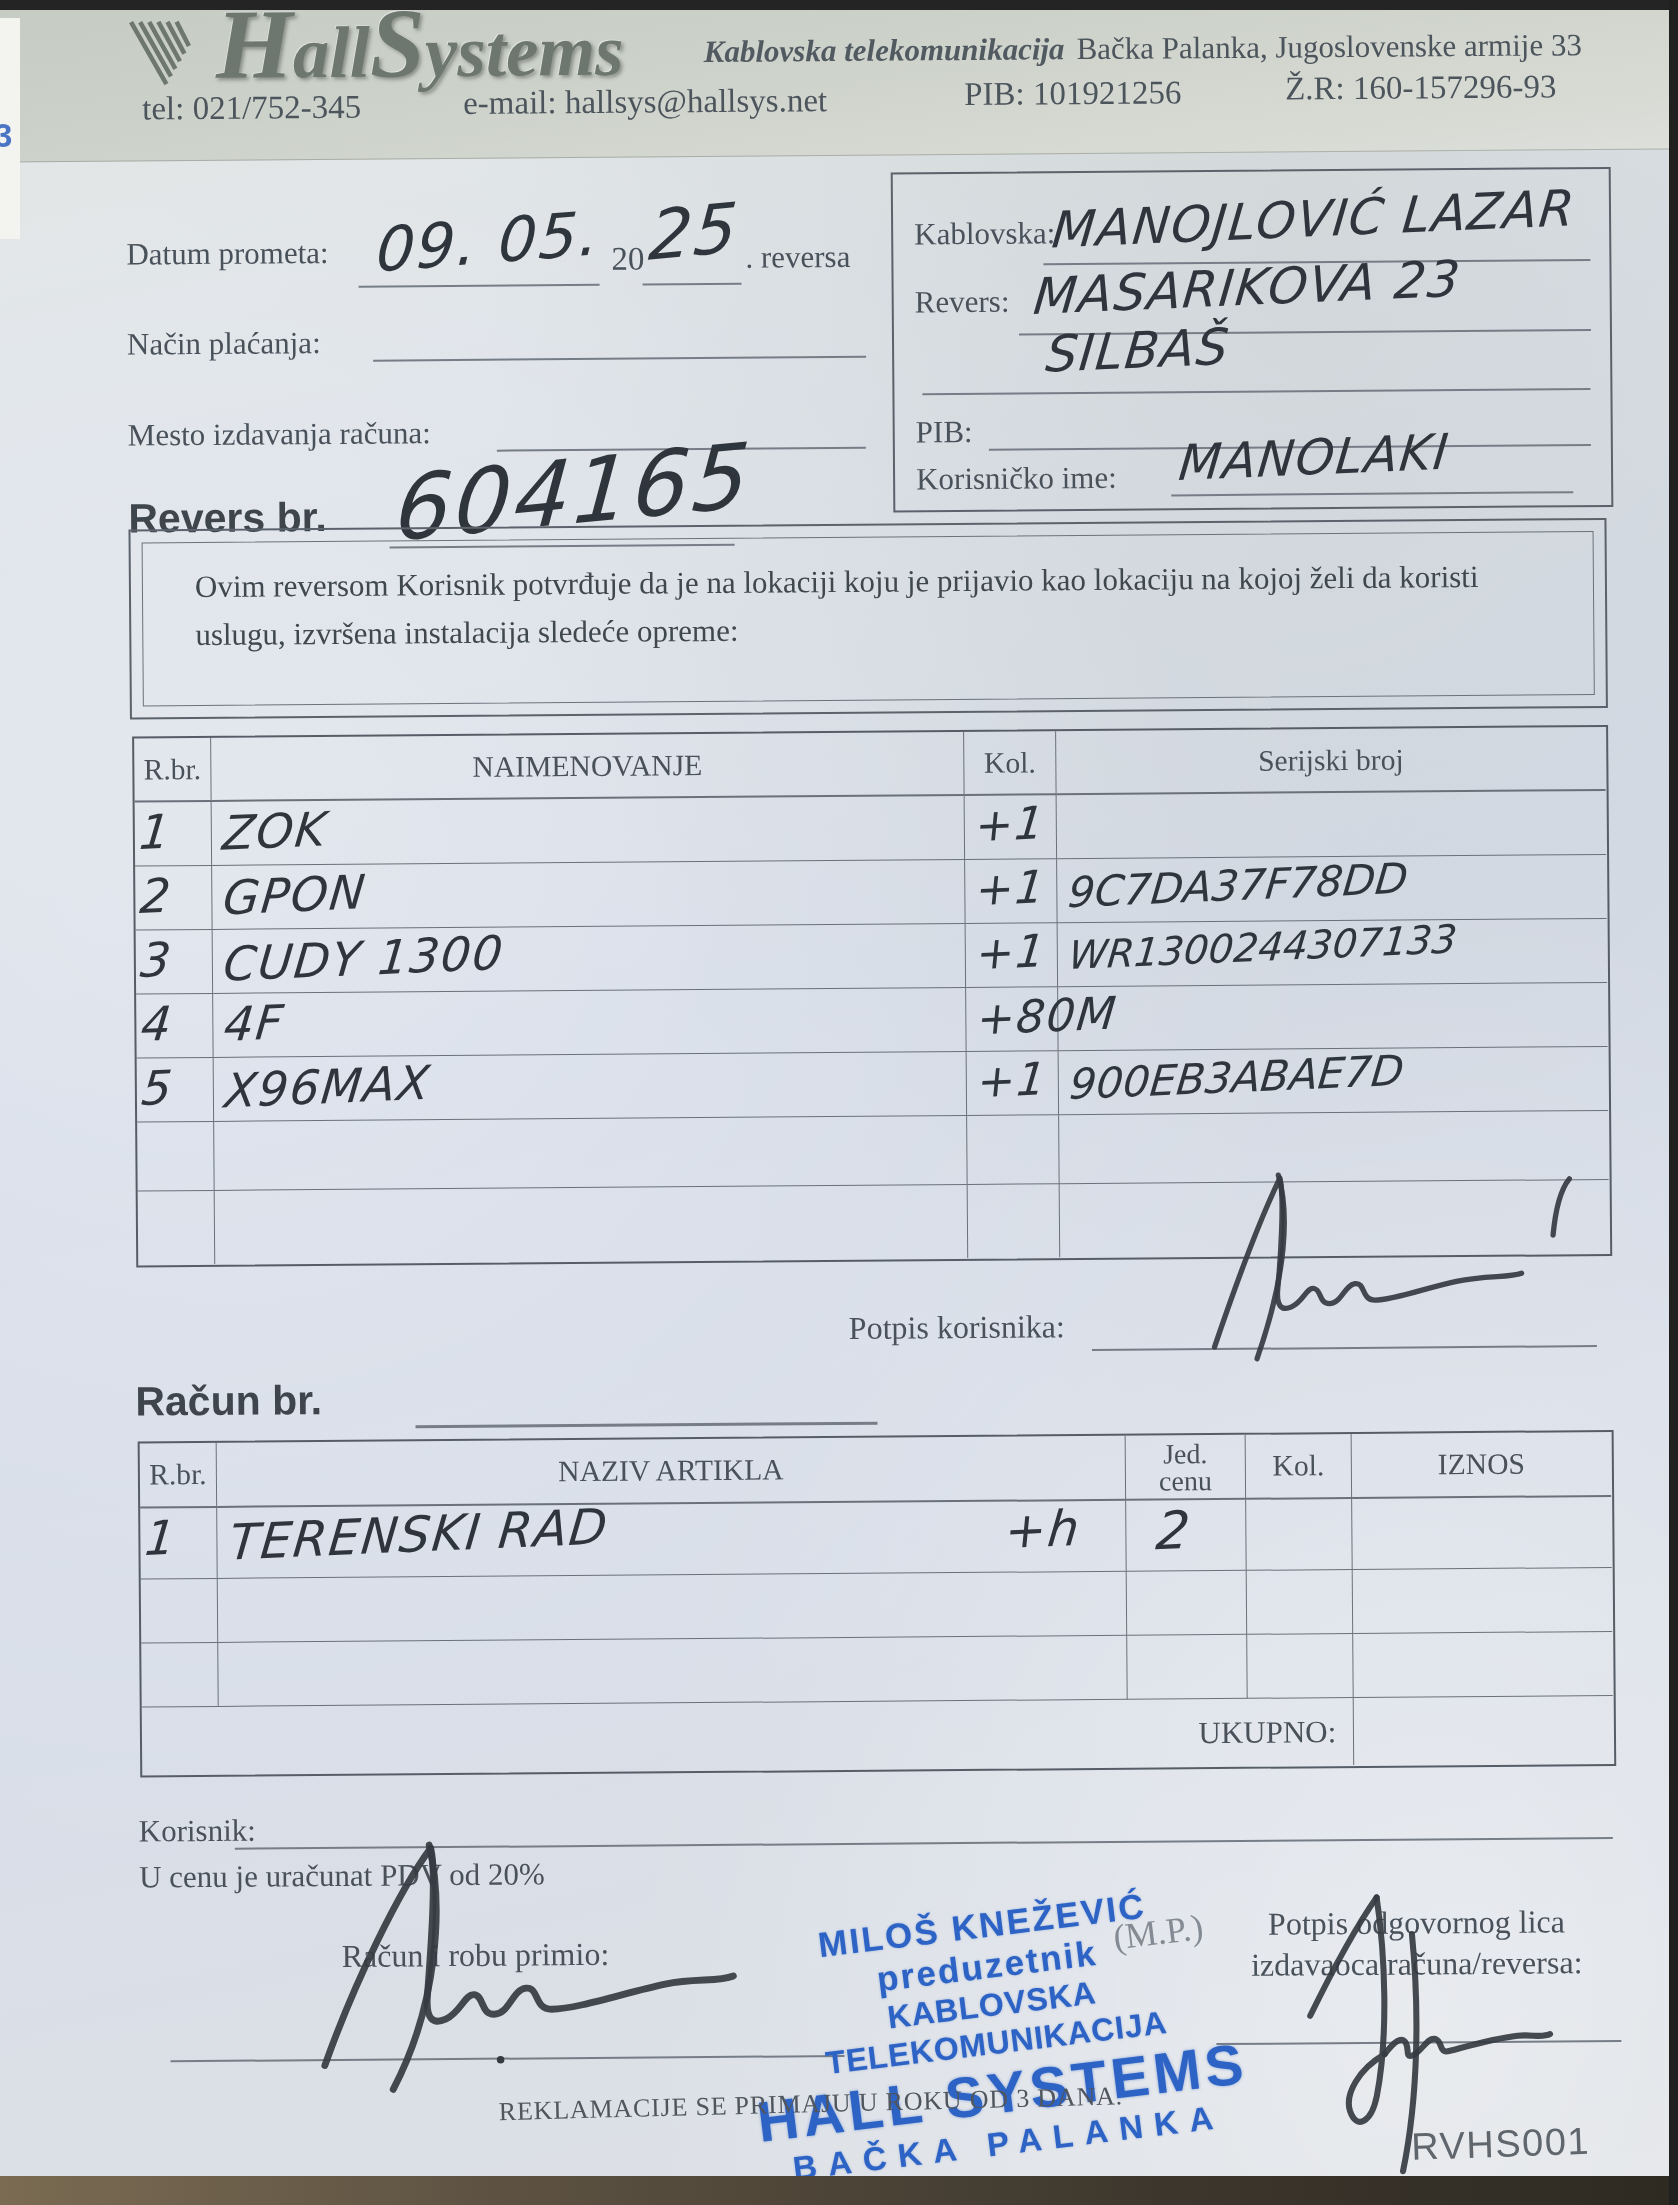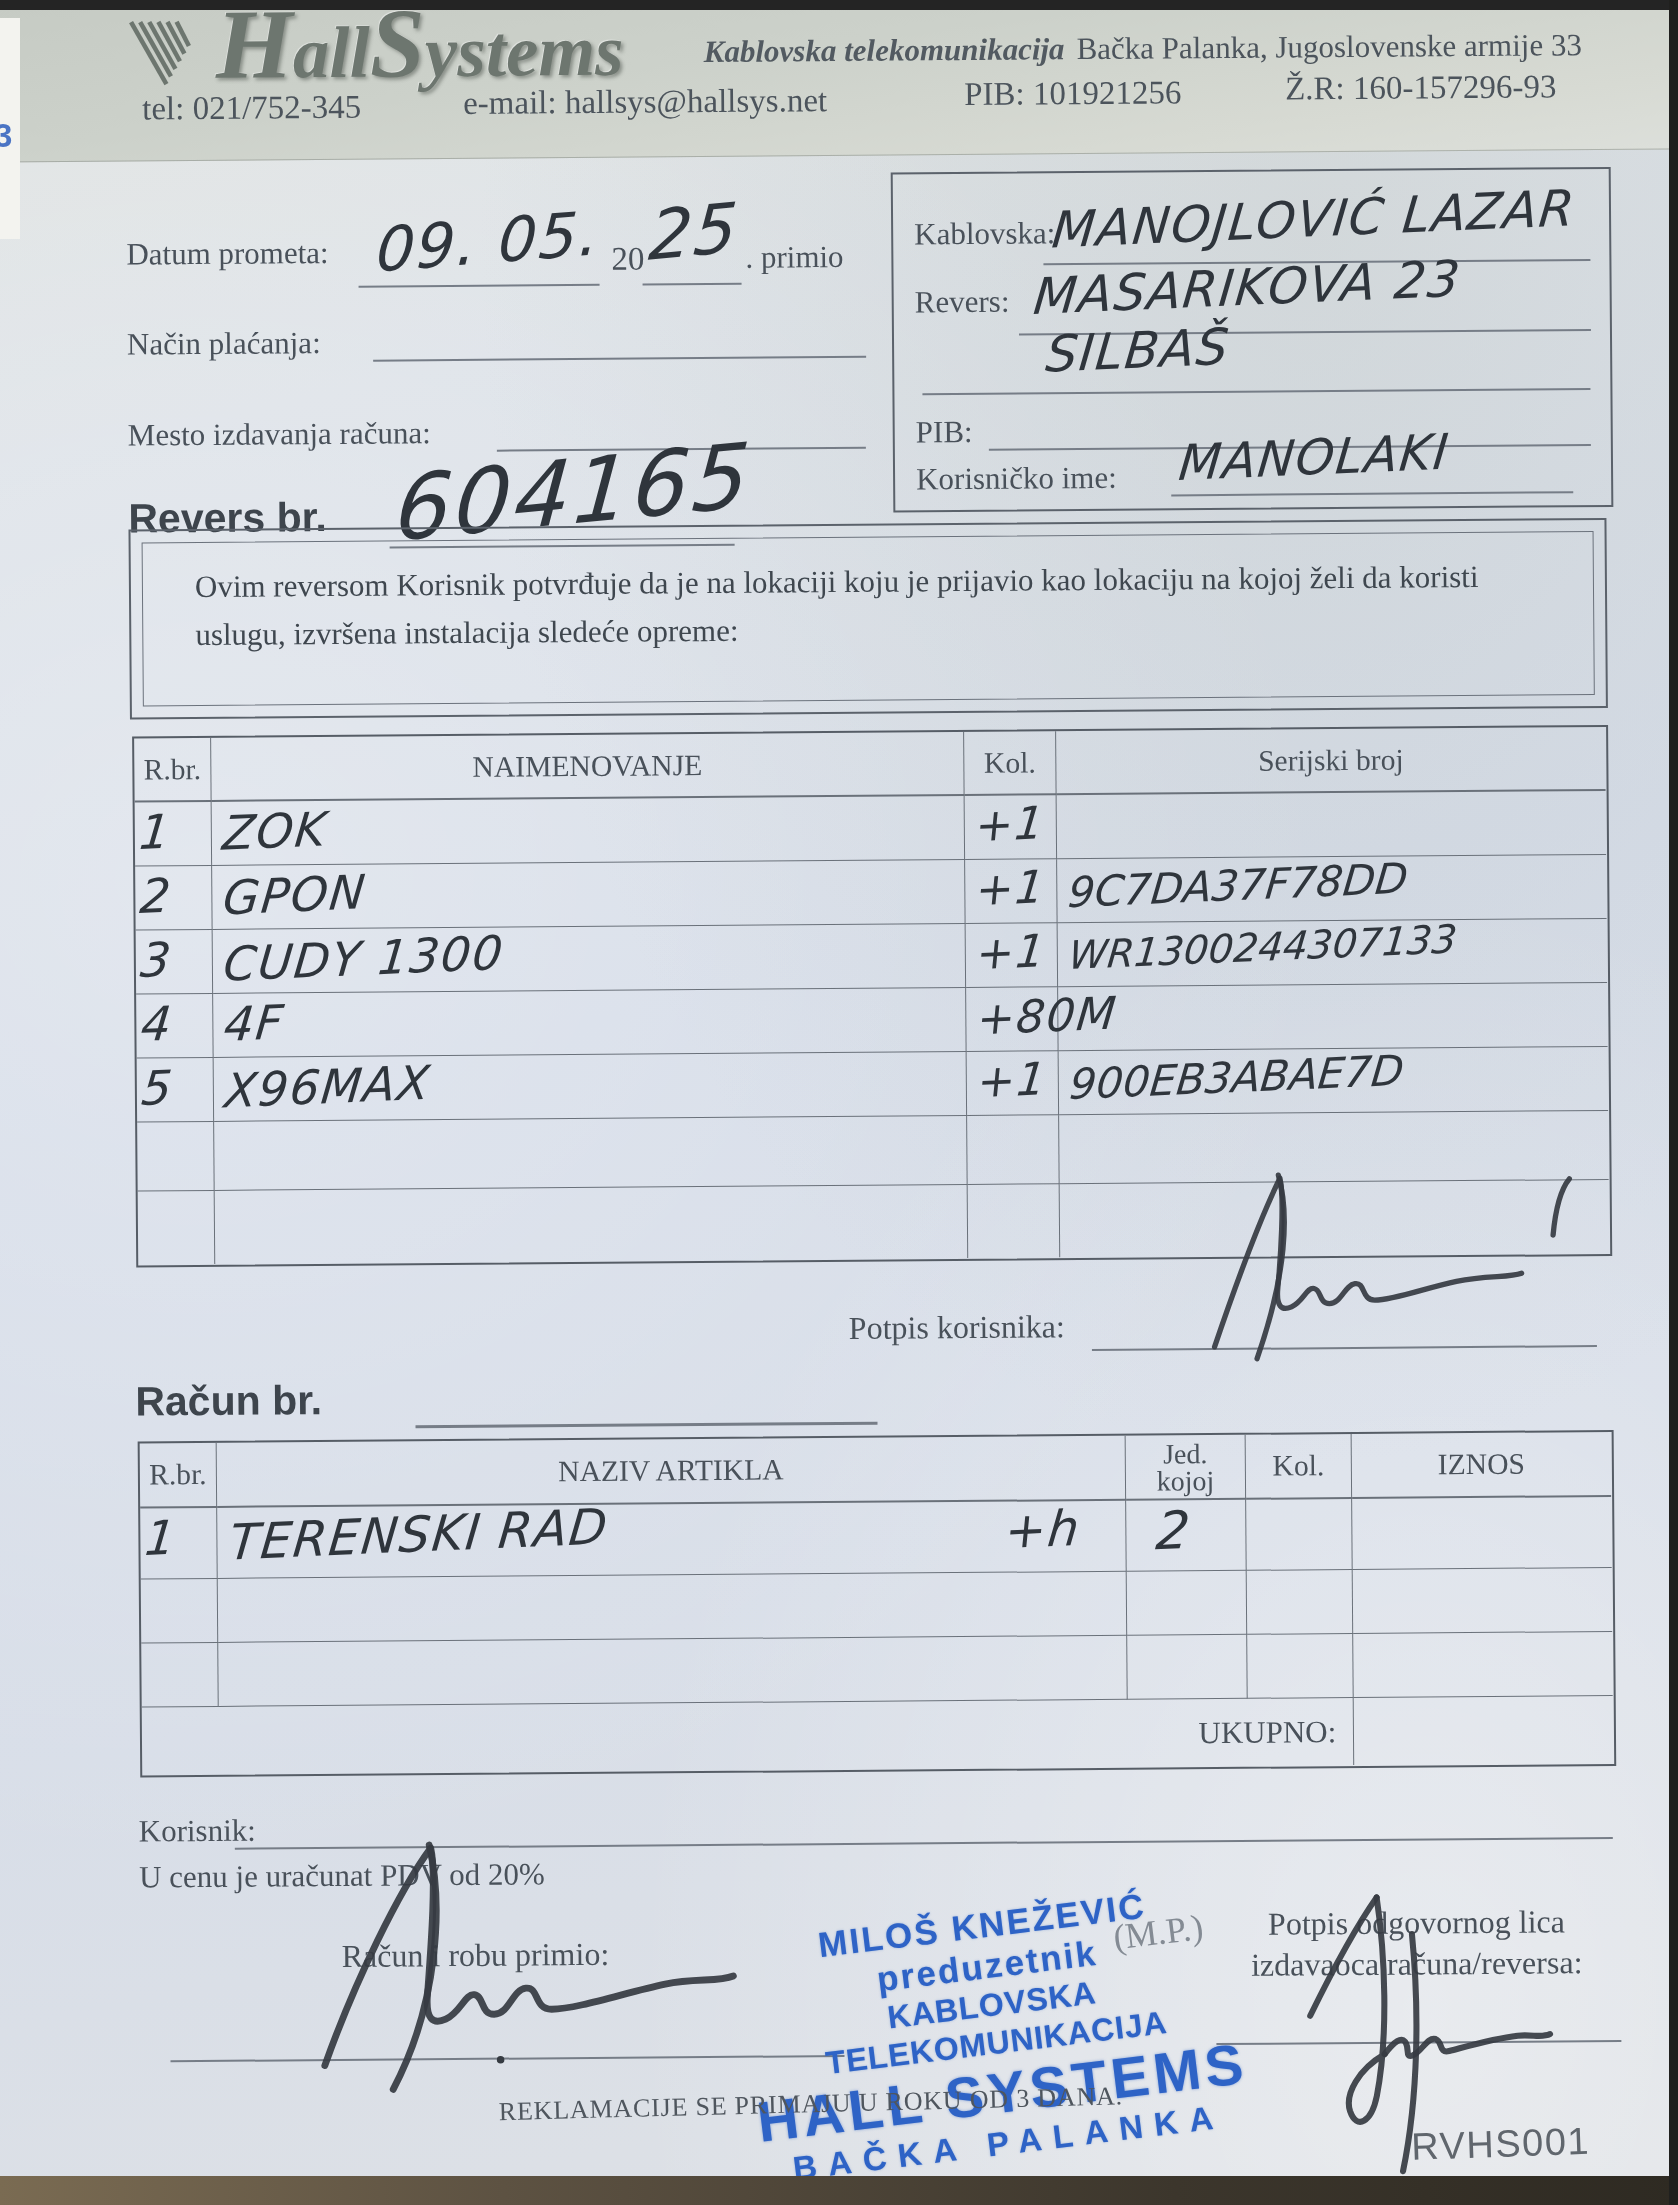--- a/index.html
+++ b/index.html
@@ -119,21 +119,21 @@
     <div class="abs contact" style="left:471px;top:82px;">e-mail: hallsys@hallsys.net</div>
     <div class="abs contact" style="left:972px;top:77px;">PIB: 101921256</div>
     <div class="abs contact" style="left:1293px;top:74px;">Ž.R: 160-157296-93</div>
 
     <div class="abs lbl" style="left:133px;top:231px;">Datum prometa:</div>
     <div class="abs uline" style="left:365px;top:282px;width:241px;"></div>
     <div class="abs hw" style="left:383px;top:203px;font-size:61px;transform:rotate(-4deg) skewX(-8deg);">09. 05.</div>
     <div class="abs lbl" style="left:618px;top:239px;font-size:33px;">20</div>
     <div class="abs uline" style="left:649px;top:282px;width:99px;"></div>
     <div class="abs hw" style="left:656px;top:191px;font-size:68px;transform:rotate(-5deg) skewX(-10deg);">25</div>
-    <div class="abs lbl" style="left:752px;top:239px;">. primio</div>
+    <div class="abs lbl" style="left:752px;top:239px;">. reversa</div>
 
     <div class="abs lbl" style="left:133px;top:321px;">Način plaćanja:</div>
     <div class="abs uline" style="left:379px;top:356px;width:493px;"></div>
 
     <div class="abs lbl" style="left:133px;top:412px;">Mesto izdavanja računa:</div>
     <div class="abs uline" style="left:502px;top:447px;width:369px;"></div>
 
     <div class="abs bold-head" style="left:133px;top:490px;">Revers br.</div>
     <div class="abs uline" style="left:394px;top:543px;width:345px;"></div>
     <div class="abs hw" style="left:400px;top:438px;font-size:89px;letter-spacing:3px;transform:rotate(-5deg) skewX(-10deg);">604165</div>
@@ -214,21 +214,21 @@
 
     <div class="abs bold-head" style="left:133px;top:1373px;">Račun br.</div>
     <div class="abs uline" style="left:413px;top:1422px;width:462px;border-bottom-width:3px;"></div>
 
     <div class="it" style="grid-template-rows:65px 71px 64px 64px 67px;">
       <div class="it-h">R.br.</div>
       <div class="it-h">NAZIV ARTIKLA</div>
       <div class="it-h">
         <div class="jed-stack">
           <div>Jed.</div>
-          <div>kojoj</div>
+          <div>cenu</div>
         </div>
       </div>
       <div class="it-h">Kol.</div>
       <div class="it-h no-r">IZNOS</div>
 
       <div><span class="hw hw-num">1</span></div>
       <div class="it-name-cell">
         <span class="hw" style="font-size:49px;">TERENSKI RAD</span>
         <span class="hw" style="font-size:49px;">+h</span>
       </div>

